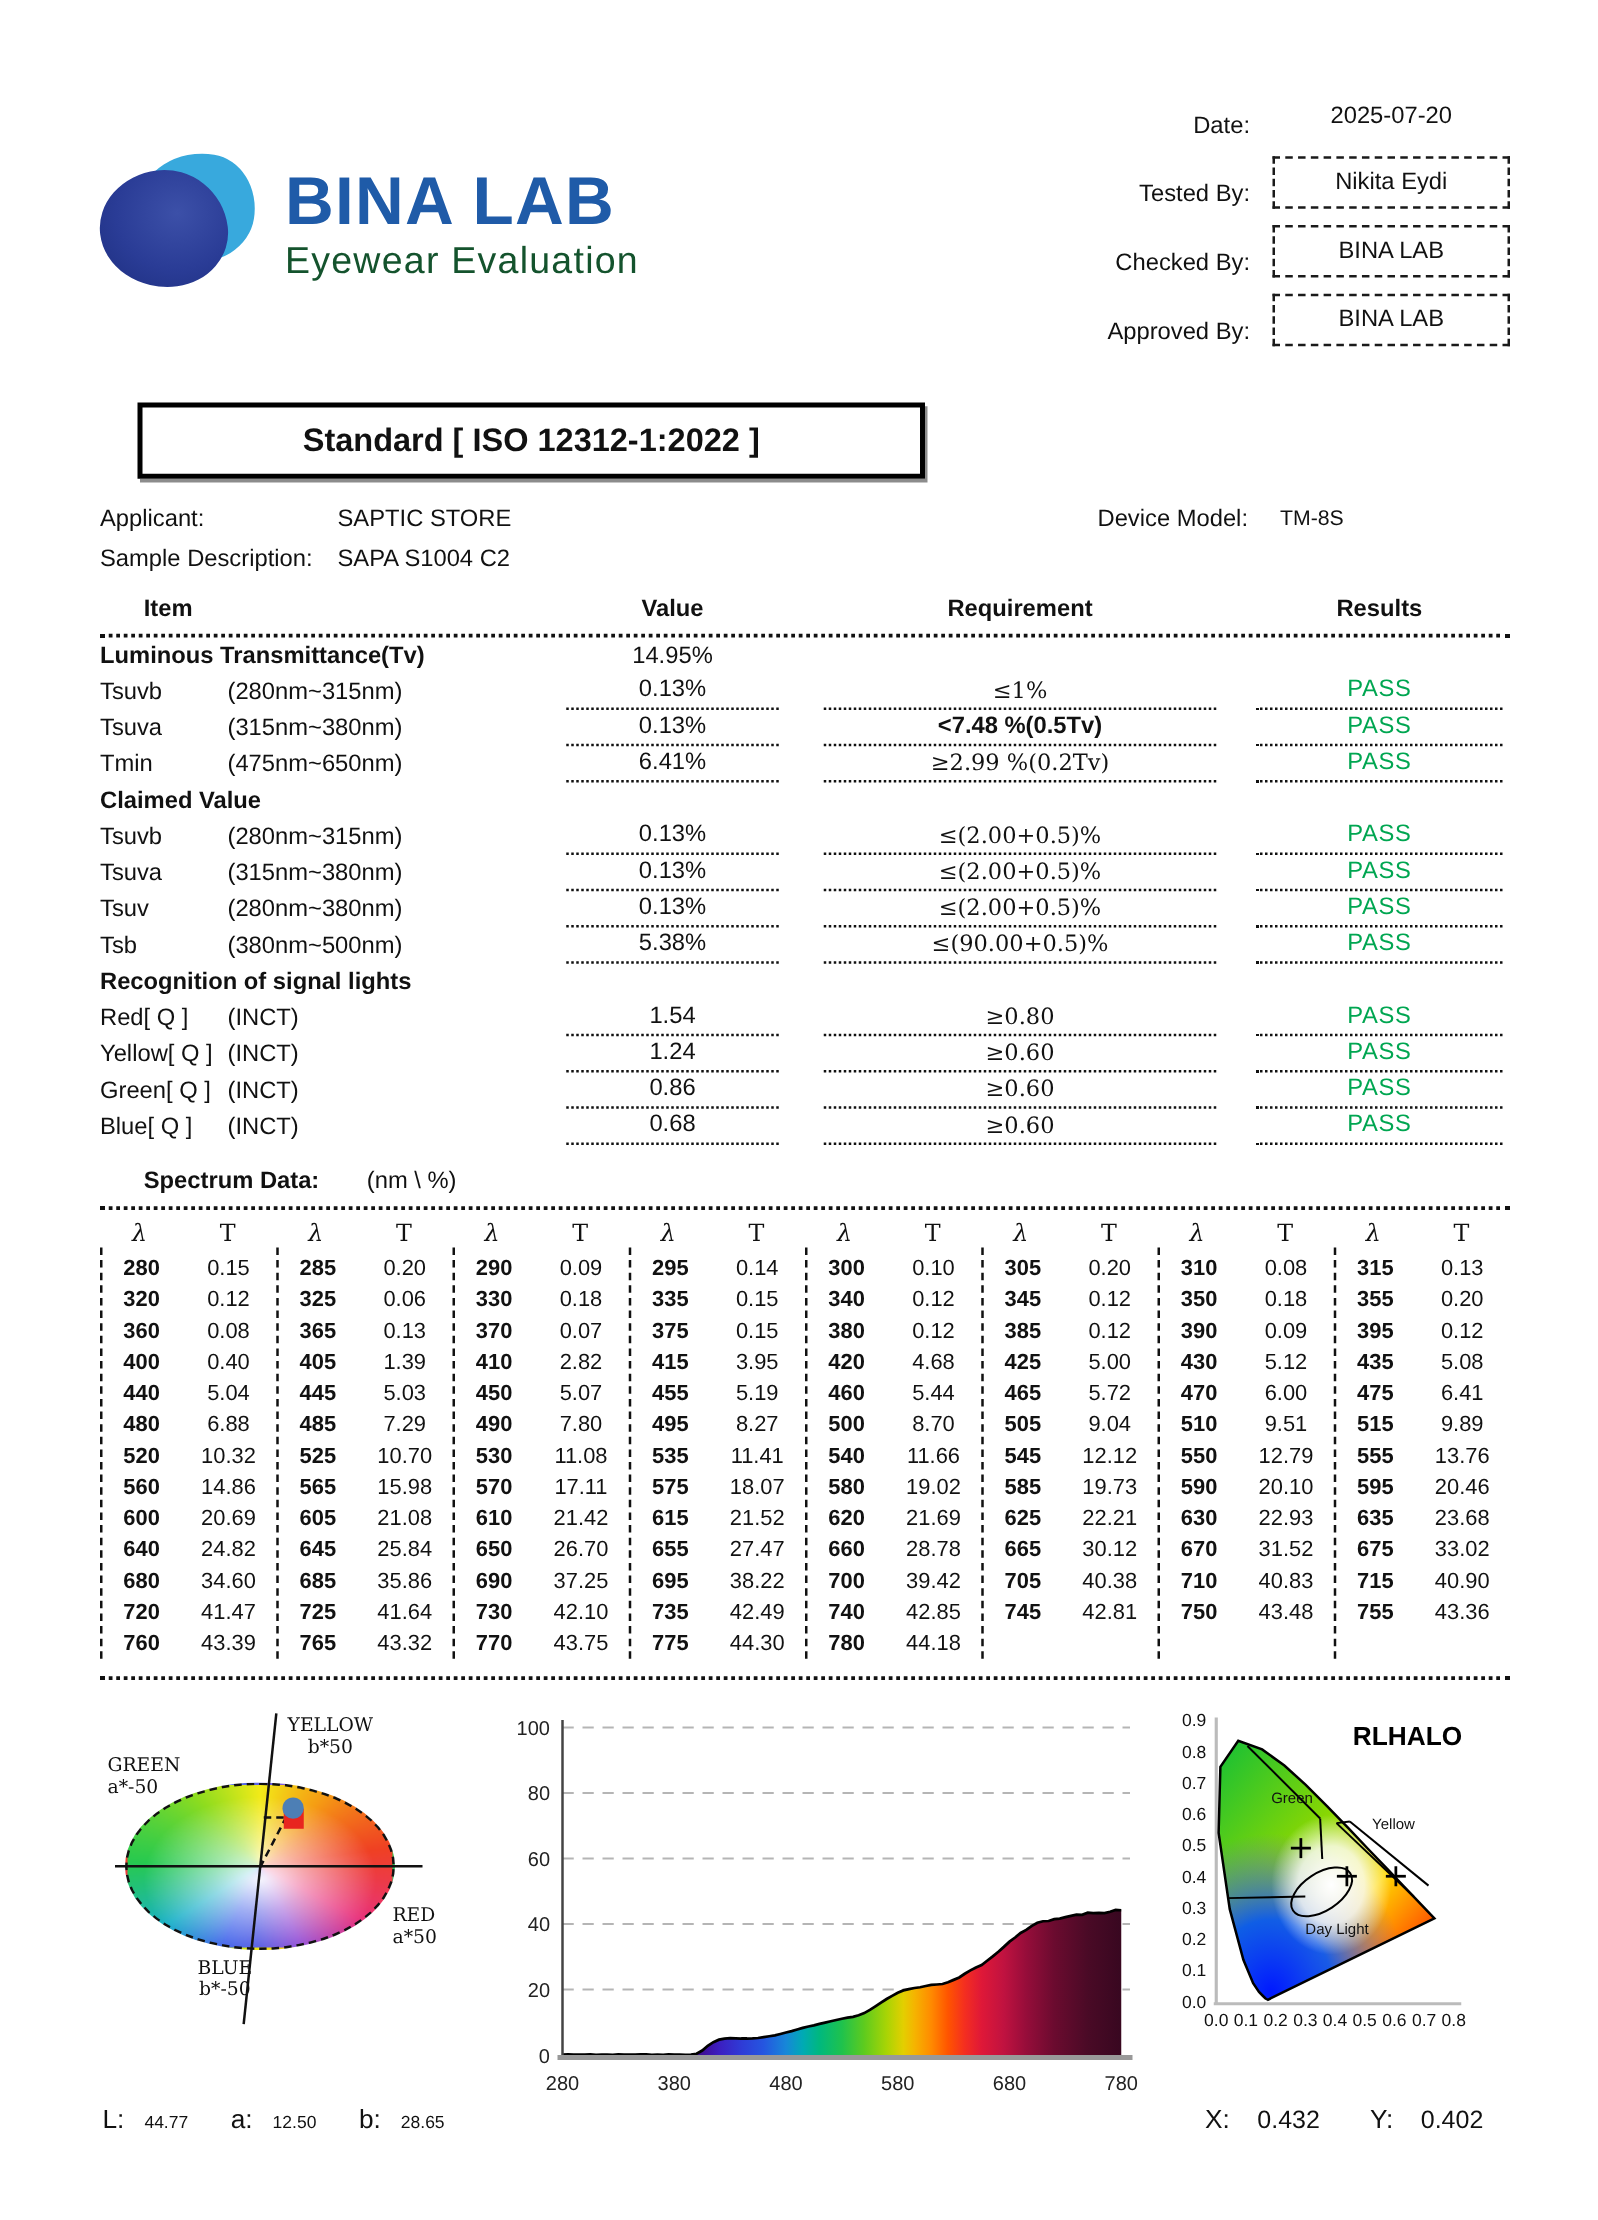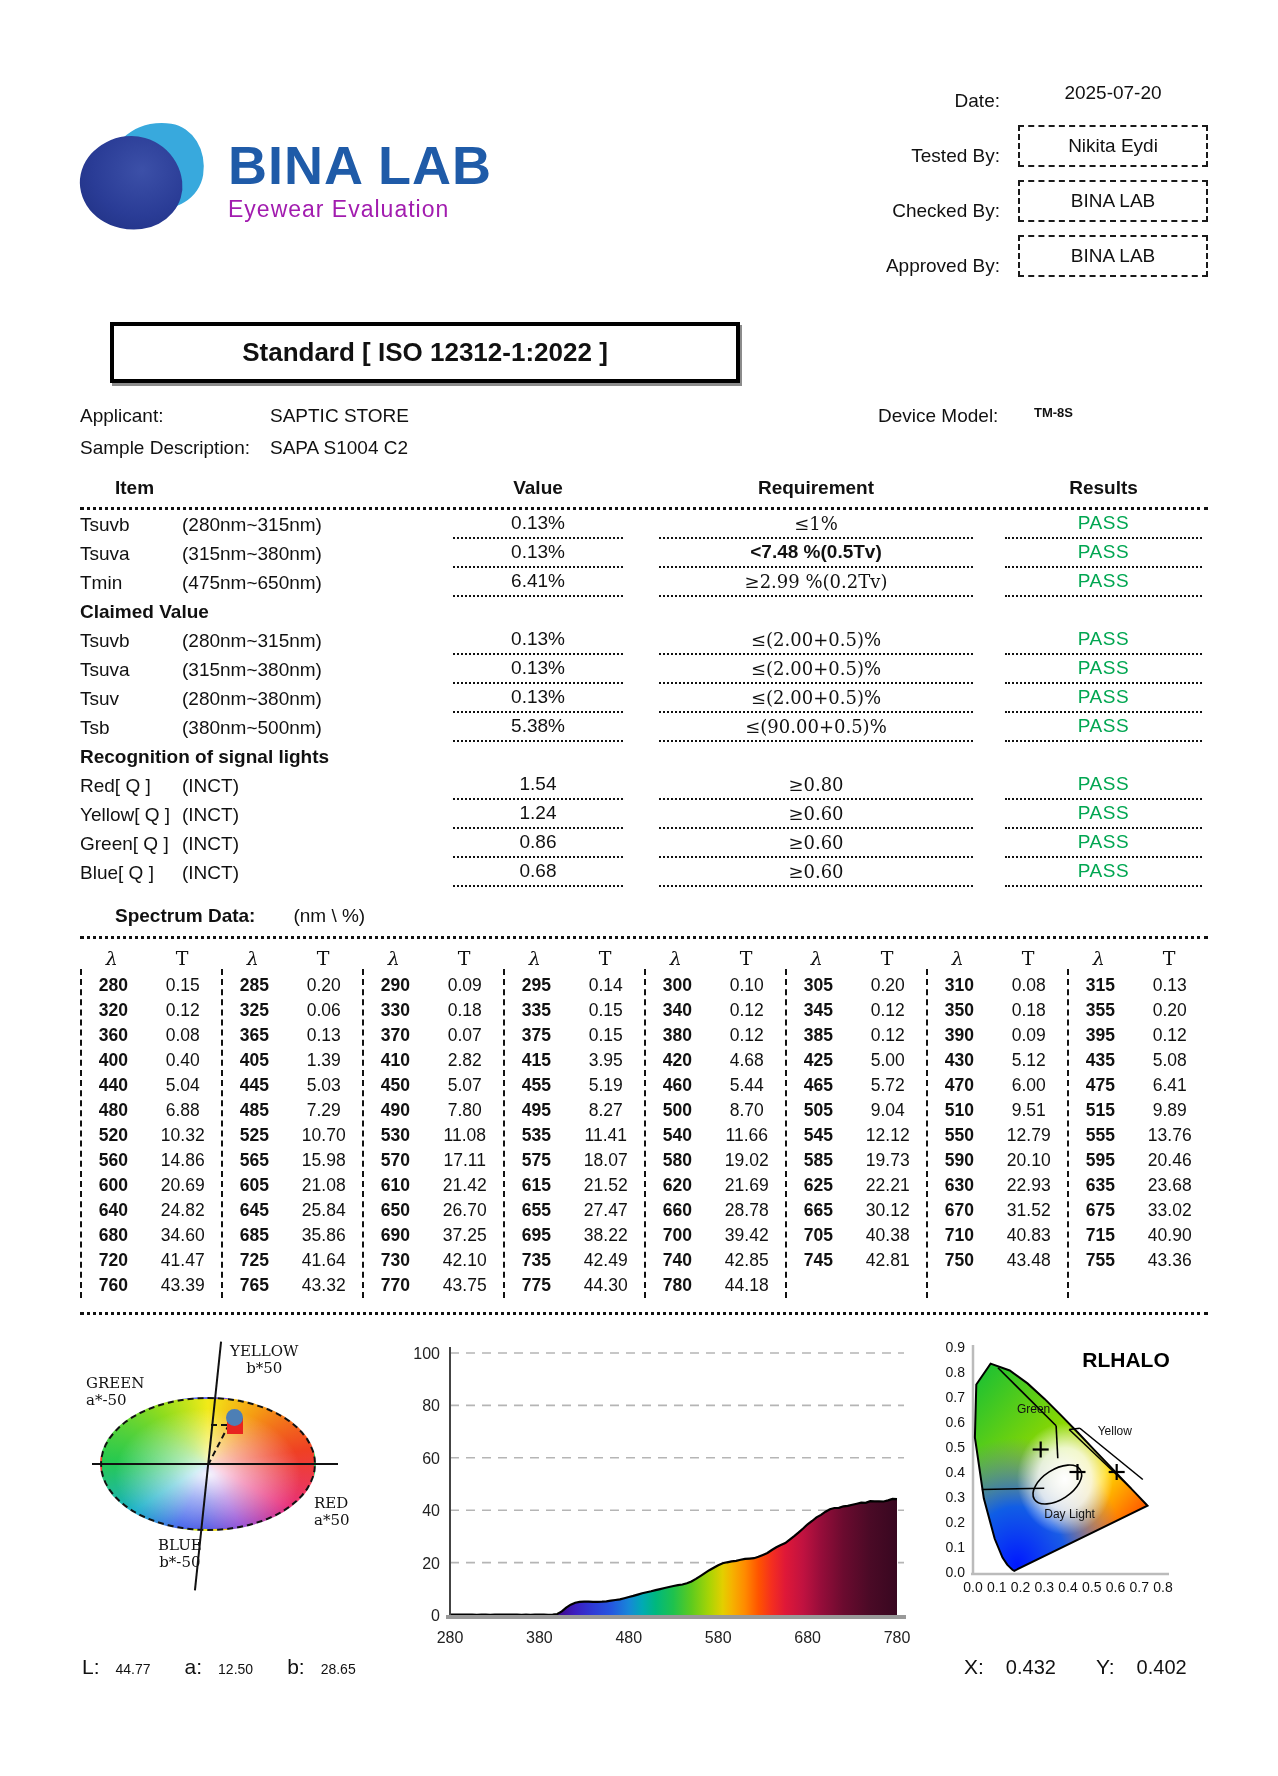--- a/index.html
+++ b/index.html
@@ -15,40 +15,40 @@
   .logo-wrap { display:flex; align-items:center; gap:20px; }
   .logo-mark { position:relative; width:128px; height:112px; }
   .blob-light { position:absolute; left:30px; top:0; width:94px; height:88px;
     background:#38a9dd; border-radius:58% 42% 52% 48% / 55% 52% 48% 45%;
     transform:rotate(9deg); }
   .blob-dark { position:absolute; left:0; top:14px; width:102px; height:94px;
     background:radial-gradient(ellipse at 62% 38%, #3c50a8 0%, #2a3c96 55%, #1d2e7e 100%);
     border-radius:50% 50% 45% 55% / 48% 55% 45% 52%; transform:rotate(-7deg); }
   .logo-text { padding-top:4px; }
   .logo-title { font-size:54px; font-weight:800; letter-spacing:1px; color:#1f5ba8; line-height:1; }
-  .logo-sub { font-size:23px; color:#a21caf; letter-spacing:1px; margin-top:4px; }
+  .logo-sub { font-size:30px; color:#14532d; letter-spacing:1px; margin-top:4px; }
 
   .meta { width:340px; margin-top:6px; }
   .meta-row { display:flex; align-items:flex-end; margin-bottom:13px; min-height:40px; }
   .meta-label { width:150px; text-align:right; font-size:19px; padding-right:18px; }
   .meta-value { flex:1; text-align:center; font-size:19px; padding:8px 4px; }
   .meta-value.boxed { border:2px dashed #1a1a1a; }
 
   
   .std-box { width:630px; margin:32px 0 0 30px; border:4px solid #000;
     box-shadow:2px 3px 0 rgba(0,0,0,0.45);
     text-align:center; font-size:26px; font-weight:600; padding:11px 0; }
   .info-area { margin-top:22px; }
   .info-row { display:flex; justify-content:space-between; align-items:baseline; margin-bottom:10px; }
   .info-left { display:flex; }
   .info-label { width:190px; font-size:19px; }
   .info-value { font-size:19px; }
   .info-right { display:flex; width:330px; }
   .info-right .info-label { width:130px; }
-  .device-val { font-weight:700; font-size:13px; margin-left:26px; }
+  .device-val { font-weight:400; font-size:17px; margin-left:16px; }
 
   
   .rt { margin-top:18px; font-size:19px; }
   .rt-head { display:grid; grid-template-columns:345px 190px 330px 1fr; column-gap:18px;
     font-weight:700; padding-bottom:8px; border-bottom:3px dotted #111; }
   .rt-head .h-item { padding-left:35px; }
   .rt-head .h-c { text-align:center; }
   .rt-row { display:grid; grid-template-columns:345px 190px 330px 1fr; column-gap:18px;
     min-height:29px; align-items:end; }
   .rt-row .cell { padding-bottom:3px; }
@@ -174,20 +174,28 @@
   </div>
 
   <div class="rt">
     <div class="rt-head">
       <div class="h-item">Item</div>
       <div class="h-c">Value</div>
       <div class="h-c">Requirement</div>
       <div class="h-c">Results</div>
     </div>
     <div>
+        <div class="rt-row">
+          <div class="cell c-item bold">
+            <span class="iname">Luminous Transmittance(Tv)</span>
+          </div>
+          <div class="cell c-val">14.95%</div>
+          <div class="cell c-req"></div>
+          <div class="cell c-res"></div>
+        </div>
         <div class="rt-row">
           <div class="cell c-item">
             <span class="iname">Tsuvb</span>
             <span class="irange">(280nm~315nm)</span>
           </div>
           <div class="cell c-val dotted">0.13%</div>
           <div class="cell c-req dotted">≤1%</div>
           <div class="cell c-res dotted">PASS</div>
         </div>
         <div class="rt-row">

